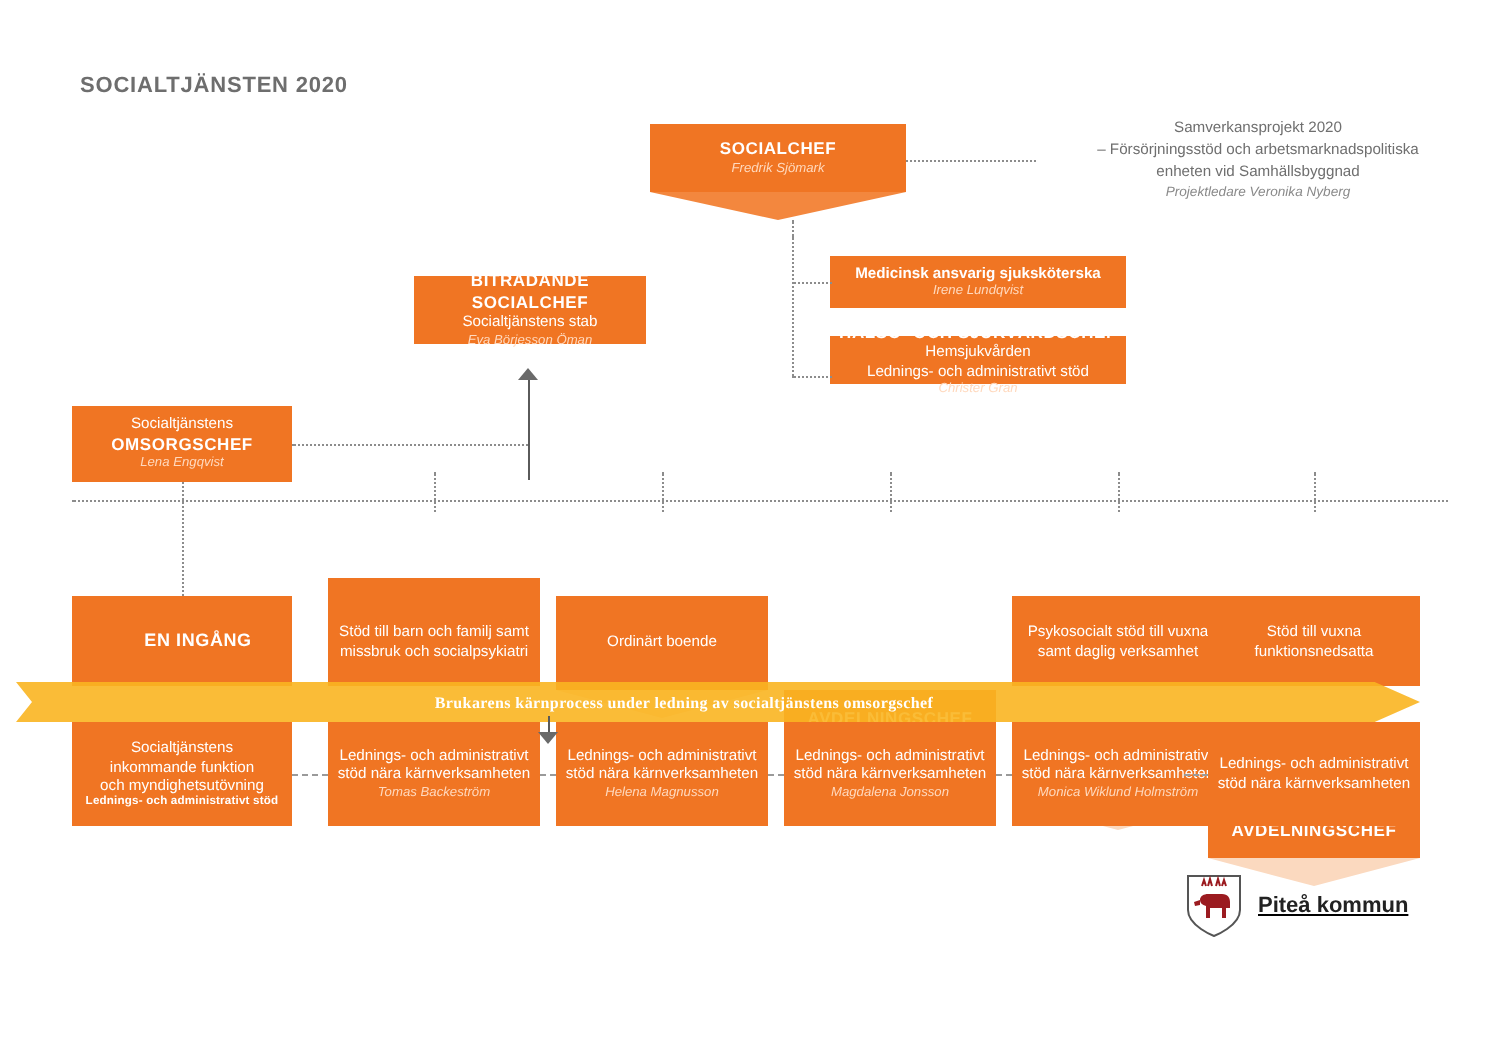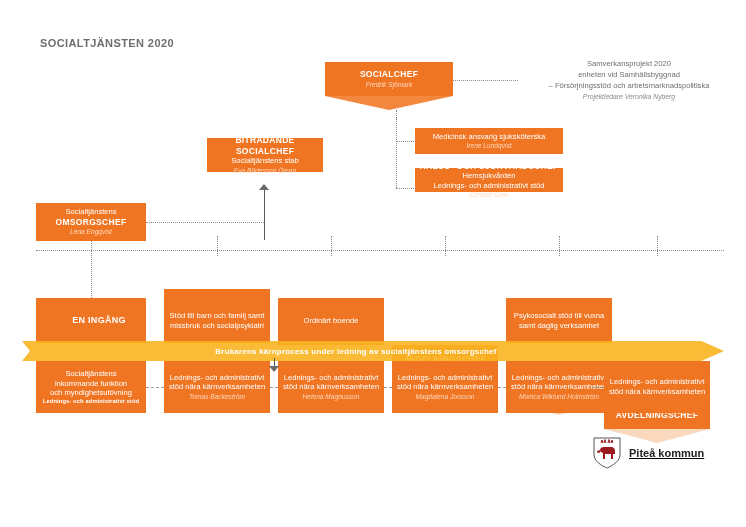--- a/index.html
+++ b/index.html
@@ -58,21 +58,21 @@
   }
 
   
   .note{
     left:516px;top:58px;width:226px;text-align:center;color:#6f6f6f;
     font-size:7.6px;line-height:1.45;
   }
   .note .pl{font-style:italic;font-size:6.8px;color:#8a8a8a;margin-top:1px;}
 
   
-  .banner-wrap{position:absolute;left:22px;top:341px;width:702px;height:20px;}
+  .banner-wrap{position:absolute;left:8px;top:341px;width:702px;height:20px;font-family:Liberation Serif, serif;}
   .banner-shape{
     position:absolute;left:0;top:0;width:702px;height:20px;
     background:#f9b521;opacity:.9;
     clip-path:polygon(0 0, 668px 0, 668px -5px, 702px 10px, 668px 25px, 668px 20px, 0 20px, 8px 10px);
   }
   .banner-text{
     position:absolute;left:0;top:0;width:668px;height:20px;
     display:flex;align-items:center;justify-content:center;
     color:#ffffff;font-weight:bold;font-size:8px;letter-spacing:.2px;
   }
@@ -83,36 +83,36 @@
 </style>
 </head>
 <body>
 
 <div id="canvas">
 
   <div class="abs page-title">SOCIALTJÄNSTEN 2020</div>
 
   <div class="abs note">
     <div>Samverkansprojekt 2020</div>
+    <div>– Försörjningsstöd och arbetsmarknadspolitiska</div>
     <div>enheten vid Samhällsbyggnad</div>
-    <div>– Försörjningsstöd och arbetsmarknadspolitiska</div>
     <div class="pl">Projektledare Veronika Nyberg</div>
   </div>
 
   <div class="doth" style="left:440px;top:80px;width:78px;"></div>
 
   <div class="abs obox chev" style="left:313px;top:62px;width:128px;height:34px;margin-left:12px;">
     <div class="ttl">SOCIALCHEF</div>
     <div class="nm">Fredrik Sjömark</div>
   </div>
 
   <div class="dotv" style="left:396px;top:110px;height:8px;"></div>
 
   <div class="abs obox" style="left:415px;top:128px;width:148px;height:26px;">
-    <div class="sub" style="font-weight:normal;color:#fff;">Medicinsk ansvarig sjuksköterska</div>
+    <div class="sub" style="font-weight:bold;color:#fff;">Medicinsk ansvarig sjuksköterska</div>
     <div class="nm">Irene Lundqvist</div>
   </div>
   <div class="doth" style="left:396px;top:141px;width:20px;"></div>
   <div class="dotv" style="left:396px;top:118px;height:70px;"></div>
 
   <div class="abs obox" style="left:415px;top:168px;width:148px;height:24px;">
     <div class="ttl">HÄLSO- OCH SJUKVÅRDSCHEF</div>
     <div class="sub">Hemsjukvården</div>
     <div class="sub">Lednings- och administrativt stöd</div>
     <div class="nm">Christer Gran</div>
@@ -165,20 +165,23 @@
   <div class="dotv" style="left:657px;top:236px;height:20px;"></div>
 
   <div class="abs obox" style="left:164px;top:298px;width:106px;height:45px;">
     <div class="sub">Stöd till barn och familj samt missbruk och socialpsykiatri</div>
   </div>
   <div class="abs obox" style="left:278px;top:298px;width:106px;height:45px;">
     <div class="sub">Ordinärt boende</div>
   </div>
   <div class="abs obox" style="left:506px;top:298px;width:106px;height:45px;">
     <div class="sub">Psykosocialt stöd till vuxna samt daglig verksamhet</div>
+  </div>
+  <div class="abs obox" style="left:604px;top:298px;width:106px;height:45px;">
+    <div class="sub">Stöd till vuxna funktionsnedsatta</div>
   </div>
 
   <div class="banner-wrap">
     <div class="banner-shape"></div>
     <div class="banner-text">Brukarens kärnprocess under ledning av socialtjänstens omsorgschef</div>
   </div>
 
   <div class="abs obox" style="left:36px;top:361px;width:110px;height:52px;">
     <div class="sub">Socialtjänstens</div>
     <div class="sub">inkommande funktion</div>

